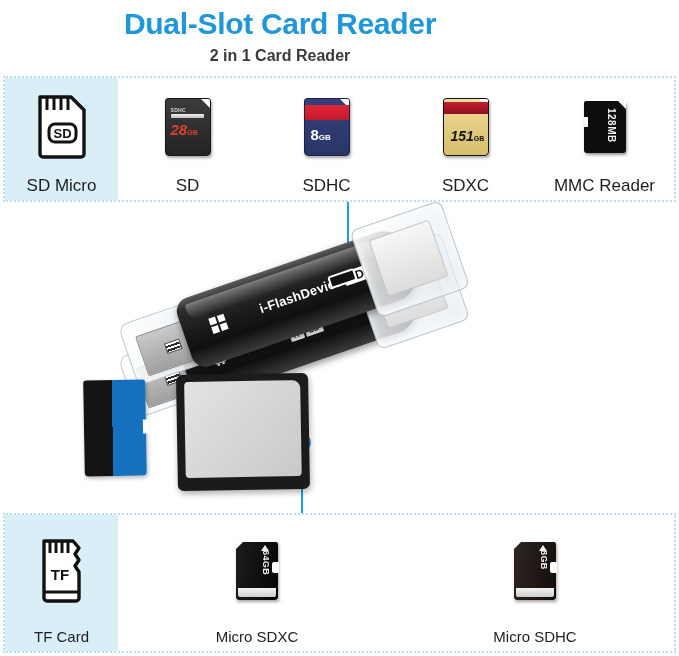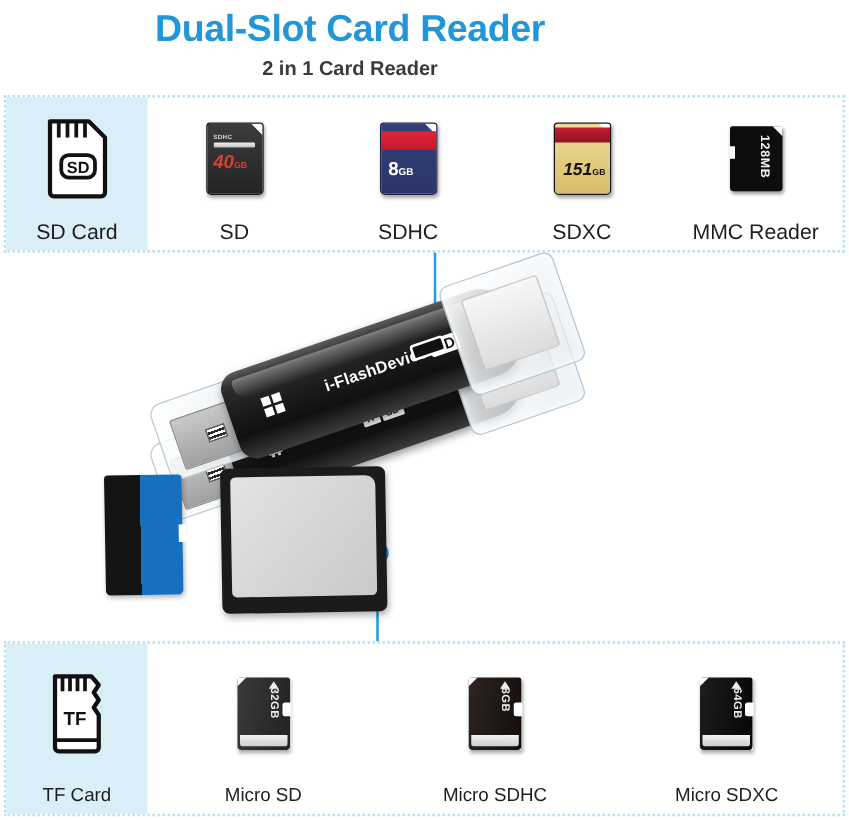--- a/index.html
+++ b/index.html
@@ -307,29 +307,29 @@
           <g stroke="#111" stroke-width="3">
             <line x1="12" y1="4" x2="12" y2="16"></line>
             <line x1="19" y1="4" x2="19" y2="16"></line>
             <line x1="26" y1="4" x2="26" y2="16"></line>
             <line x1="33" y1="4" x2="33" y2="16"></line>
           </g>
           <rect x="14" y="30" width="27" height="18" rx="6" fill="#fff" stroke="#111" stroke-width="3"></rect>
           <text x="27.5" y="44" font-family="Liberation Sans, sans-serif" font-size="13" font-weight="bold" fill="#111" text-anchor="middle">SD</text>
         </svg>
       </div>
-      <div class="cell-label">SD Card</div>
+      <div class="cell-label">SD Micro</div>
     </div>
 
     <div class="cell">
       <div class="cell-art">
         <div class="sd-mini sd-black">
           <div class="tiny">SDHC</div>
           <div class="stripe"></div>
-          <div class="cap"><span>40</span><i>GB</i></div>
+          <div class="cap"><span>28</span><i>GB</i></div>
         </div>
       </div>
       <div class="cell-label">SD</div>
     </div>
 
     <div class="cell">
       <div class="cell-art">
         <div class="sd-mini sd-blue">
           <div class="band"></div>
           <div class="cap"><span>8</span><i>GB</i></div>
@@ -433,53 +433,41 @@
             <line x1="27" y1="4" x2="27" y2="15"></line>
             <line x1="33" y1="4" x2="33" y2="15"></line>
           </g>
           <line x1="10" y1="54" x2="43" y2="54" stroke="#111" stroke-width="3"></line>
           <text x="25" y="42" font-family="Liberation Sans, sans-serif" font-size="15" font-weight="bold" fill="#111" text-anchor="middle">TF</text>
         </svg>
       </div>
       <div class="cell-label">TF Card</div>
     </div>
 
-    <div class="cell">
-      <div class="cell-art">
-        <div class="micro m-dark">
+
+    <div class="cell">
+      <div class="cell-art">
+        <div class="micro m-black">
           <div class="body"></div>
           <div class="corner"></div>
           <div class="arrow"></div>
-          <div class="vtext">32GB</div>
+          <div class="vtext">64GB</div>
           <div class="contacts"></div>
         </div>
       </div>
-      <div class="cell-label">Micro SD</div>
+      <div class="cell-label">Micro SDXC</div>
     </div>
 
     <div class="cell">
       <div class="cell-art">
         <div class="micro m-brown">
           <div class="body"></div>
           <div class="corner"></div>
           <div class="arrow"></div>
           <div class="vtext">8GB</div>
           <div class="contacts"></div>
         </div>
       </div>
       <div class="cell-label">Micro SDHC</div>
     </div>
-
-    <div class="cell">
-      <div class="cell-art">
-        <div class="micro m-black">
-          <div class="body"></div>
-          <div class="corner"></div>
-          <div class="arrow"></div>
-          <div class="vtext">64GB</div>
-          <div class="contacts"></div>
-        </div>
-      </div>
-      <div class="cell-label">Micro SDXC</div>
-    </div>
   </div>
 
 </div>
 
 </body></html>

